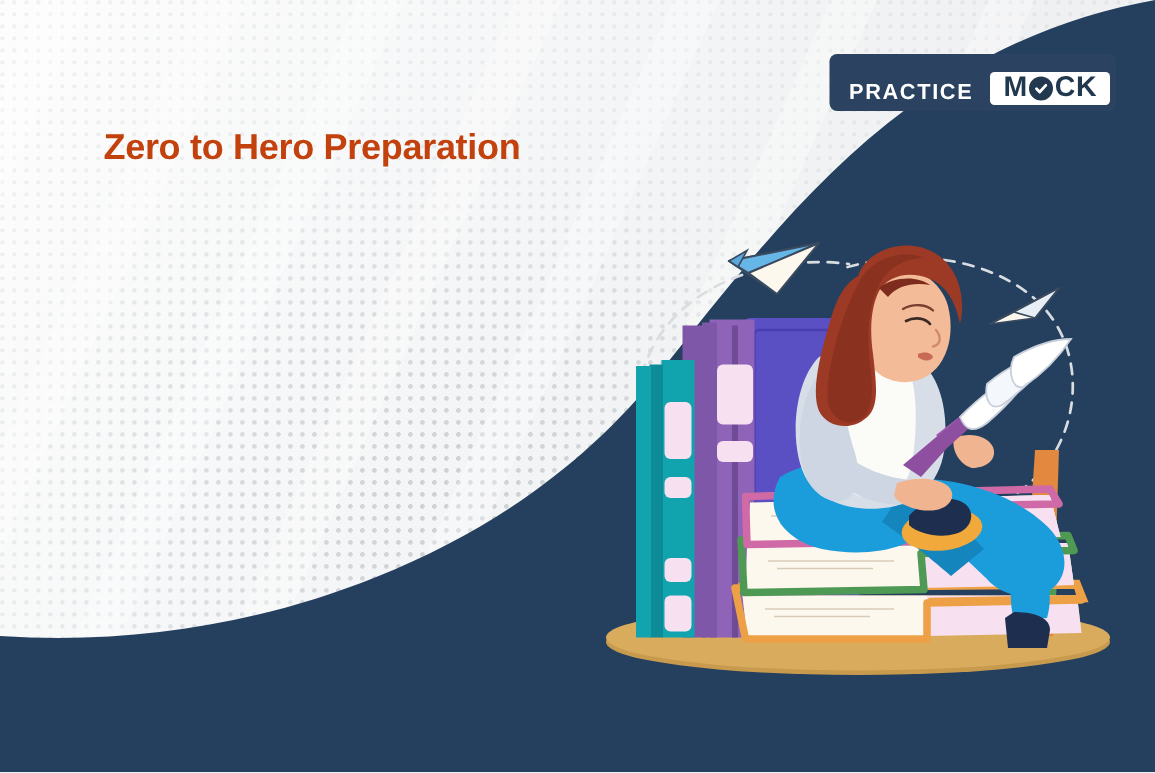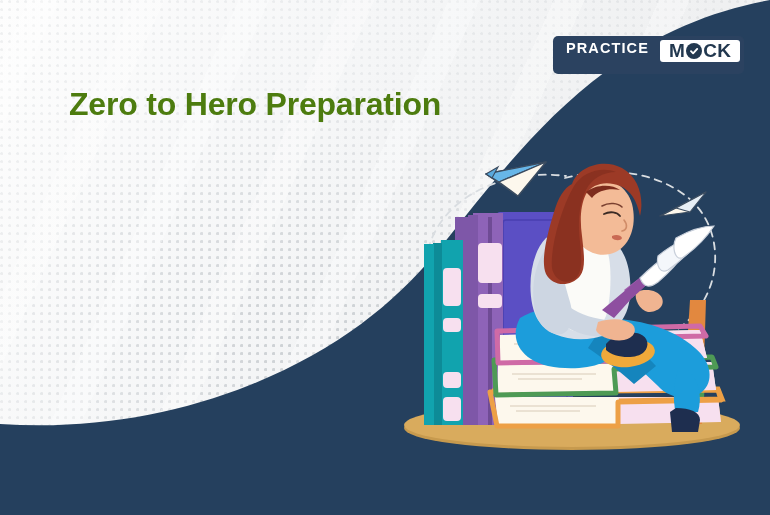--- a/index.html
+++ b/index.html
@@ -50,21 +50,21 @@
   }
   .bg-wave { position: absolute; inset: 0; }
 
   
   .logo {
     position: absolute;
     left: 553px;
     top: 36px;
     height: 38px;
     display: flex;
-    align-items: flex-start;
+    align-items: flex-end;
     background: #2b4260;
     border-radius: 5px;
     padding: 4px;
     box-sizing: border-box;
   }
   .logo-practice {
     display: flex;
     align-items: center;
     padding: 0 11px 0 9px;
     color: #ffffff;
@@ -93,22 +93,22 @@
     border-radius: 50%;
     background: #22384f;
   }
 
   
   .headline {
     position: absolute;
     left: 69px;
     top: 82px;
     width: 430px;
-    color: #4d7c0f;
-    font-size: 32px;
+    color: #c2410c;
+    font-size: 24px;
     font-weight: 700;
     line-height: 1.42;
     letter-spacing: -0.2px;
   }
   .headline .ln { display: block; white-space: nowrap; }
 
   .art { position: absolute; left: 0; top: 0; }
 </style>
 </head>
 <body>

